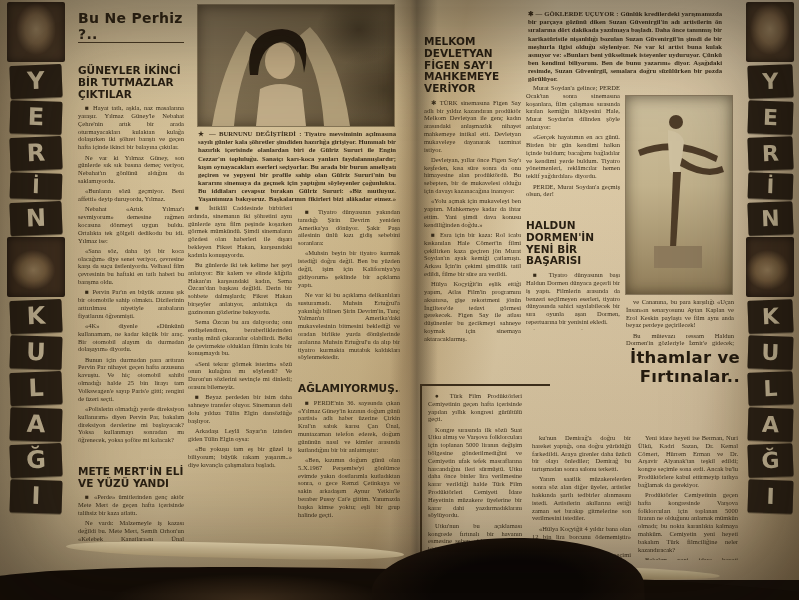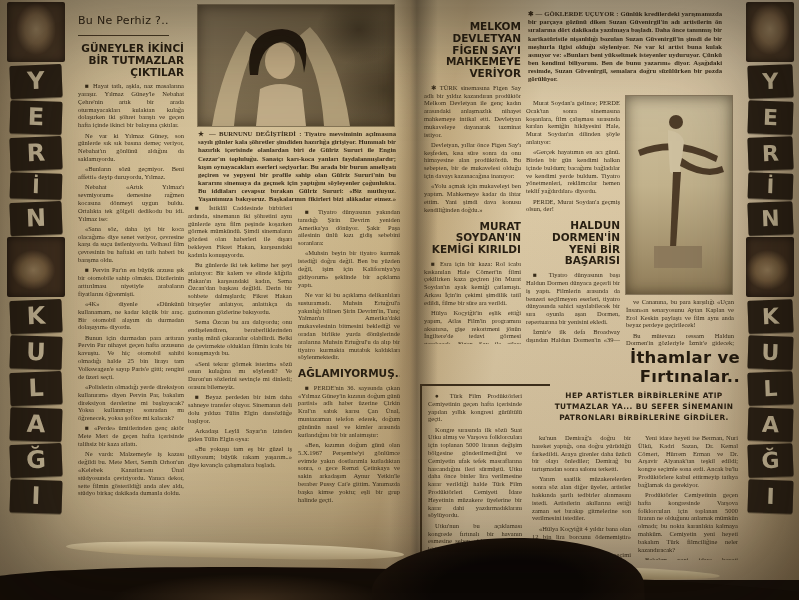--- a/index.html
+++ b/index.html
@@ -46,24 +46,24 @@
   .bphoto { width:58px; height:60px; margin:2px auto 3px; border-radius:2px;
     background: radial-gradient(20px 26px at 50% 45%, #a9906a 0%, #866c4b 55%, #4a3826 100%), #3a2c1d;
     box-shadow: inset 0 0 8px rgba(0,0,0,0.6); }
   .banner-right .bphoto { width:48px; }
   .bphoto.mid { background: radial-gradient(22px 20px at 45% 55%, #9f8660 0%, #7c6241 55%, #413020 100%), #342818; }
 
   
   .col { position:absolute; overflow:hidden; z-index:10; }
   .para { font-size:6.5px; line-height:1.2; text-align:justify; color:#382c1a;
     margin:0 0 2.5px; text-indent:7px; }
-  .kicker { font-family:"DejaVu Sans",sans-serif; font-weight:normal; font-size:11px; color:#2f2516;
-    border-bottom:1px solid #4a3b25; display:inline-block; padding-bottom:8px; letter-spacing:.3px; }
+  .kicker { font-family:"DejaVu Sans",sans-serif; font-weight:bold; font-size:14px; color:#2f2516;
+    border-bottom:1px solid #4a3b25; display:inline-block; padding-bottom:0; letter-spacing:.3px; }
   .headline { font-family:"DejaVu Sans",sans-serif; font-weight:bold; font-size:10.5px; line-height:1.12;
-    color:#281f12; margin:7px 0 4px;text-align:right; }
+    color:#281f12; margin:22px 0 4px; }
   .caption { position:absolute; overflow:hidden; z-index:10; font-weight:bold; font-size:6.7px;
     line-height:1.22; text-align:justify; color:#3a2d1b; }
 
   
   .photo { position:absolute; z-index:12; box-shadow:0 0 0 1px rgba(60,45,25,0.5), inset 0 0 14px rgba(30,20,8,0.55); }
   .photo1 { left:198px; top:5px; width:196px; height:121px;
     background: radial-gradient(60px 50px at 82% 20%, rgba(40,32,18,0.55), rgba(0,0,0,0) 70%),
                 radial-gradient(70px 60px at 95% 70%, rgba(52,42,24,0.5), rgba(0,0,0,0) 70%),
                 linear-gradient(130deg,#8a7a5e 0%, #7b6b4e 45%, #5e4f37 100%); }
   .photo2 { left:626px; top:96px; width:106px; height:198px;
@@ -100,20 +100,21 @@
         <p class="para">«Bunların sözü geçmiyor. Beni affetti» deyip duruyordu, Yılmaz.</p>
         <p class="para">Nebahat «Artık Yılmaz'ı sevmiyorum» demesine rağmen kocasına dönmeyi uygun buldu. Ortalıkta tek gölgeli dedikodu bu idi. Yılmaz ise:</p>
         <p class="para">«Sana söz, daha iyi bir koca olacağım» diye senet veriyor, çevresine karşı da suçu üstleniyordu. Velhasıl film çevresinin bu haftaki en tatlı haberi bu barışma oldu.</p>
       </div>
     <div>
         <p class="para">■ Pervin Par'ın en büyük arzusu şık bir otomobile sahip olmaktı. Dizilerinin arttırılması niyetiyle arabaların fiyatlarını öğrenmişti.</p>
         <p class="para">«4K» diyenle «Dünkünü kullanamam, ne kadar küçük bir araç. Bir otomobil alayım da durmadan dolaşayım» diyordu.</p>
         <p class="para">Bunun için durmadan para arttıran Pervin Par nihayet geçen hafta arzusuna kavuştu. Ve hiç otomobil sahibi olmadığı halde 25 bin lirayı tam Volkswagen'e sayıp Paris'e gitti; rengini de üzeri seçti.</p>
         <p class="para">«Polislerin olmadığı yerde direksiyon kullanırım» diyen Pervin Par, bakalım direksiyon derslerine mi başlayacak? Yoksa kullanmayı sonradan mı öğrenecek, yoksa şoföre mi kalacak?</p>
       </div>
+    <div class="headline">METE MERT'İN ELİ VE YÜZÜ YANDI</div>
     <div>
         <p class="para">■ «Perde» ümitlerinden genç aktör Mete Mert de geçen hafta içerisinde talihsiz bir kaza atlattı.</p>
         <p class="para">Ne vardı: Malzemeyle iş kazası değildi bu. Mete Mert, Semih Orhon'un «Kelebek Kanatları»nı Ünal stüdyosunda çeviriyordu. Yanıcı dekor, sette filmin gösterildiği anda alev aldı, stüdyo birkaç dakikada dumanla doldu.</p>
       </div>
   </div>
 
   <div class="photo photo1">
     <svg width="196" height="121" viewBox="0 0 196 121">
       <path d="M14 121 Q24 62 48 26 l12 9 Q40 72 36 121 Z" fill="#c6b189" opacity="0.85"></path>
       <path d="M152 121 Q142 52 112 22 l-13 11 Q122 62 126 121 Z" fill="#c0ab84" opacity="0.85"></path>
@@ -152,30 +153,29 @@
       </div>
   </div>
 
   <div class="col" style="left:424px; top:14px; width:97px; height:330px;">
     <div class="headline">MELKOM DEVLETYAN FİGEN SAY'I MAHKEMEYE VERİYOR</div>
     <div>
         <p class="para">✱ TÜRK sinemasına Figen Say adlı bir yıldız kazandıran prodüktör Melkom Devletyan ile genç kadın arasındaki anlaşmazlık nihayet mahkemeye intikal etti. Devletyan mukaveleye dayanarak tazminat istiyor.</p>
         <p class="para">Devletyan, yıllar önce Figen Say'ı keşfeden, kısa süre sonra da onu himayesine alan prodüktördü. Bu sebepten, bir de mukavelesi olduğu için davayı kazanacağına inanıyor:</p>
         <p class="para">«Yolu açmak için mukaveleyi ben yaptım. Mahkemeye kadar da ihtar ettim. Yani şimdi dava konusu kendiliğinden doğdu.»</p>
       </div>
-    <div class="headline">MURAT SOYDAN'IN KEMİGİ KIRILDI</div>
     <div>
         <p class="para">■ Esra için bir kaza: Rol icabı kıskanılan Hale Cömert'in filmi çekilirken kaza geçiren jön Murat Soydan'ın ayak kemiği çatlamıştı. Arkası İçin'in çekimi şimdilik tatil edildi, filme bir süre ara verildi.</p>
         <p class="para">Hülya Koçyiğit'in eşlik ettiği yapım, Atlas Film'in programını aksatırsa, gişe rekortmeni jönün İngiltere'de tedavi görmesi gerekecek. Figen Say ile atlası düşünenler bu gecikmeyi sahneye koymak için sinemaya aktaracaklarmış.</p>
       </div>
   </div>
 
   <div class="caption" style="left:528px; top:10px; width:194px; height:84px;">✱ — GÖKLERDE UÇUYOR : Günlük kredilerdeki yarışmamızda bir parçaya gözünü diken Suzan Güvenirgil'in adı artistlerin ön sıralarına dört dakikada yazılmaya başladı. Daha önce tanınmış bir karikatüristle nişanlılığı bozulan Suzan Güvenirgil'in şimdi de bir meşhurla ilgisi olduğu söyleniyor. Ne var ki artist buna kulak asmıyor ve: «Bunları beni yükseltmek isteyenler uyduruyor. Çünkü ben kendimi biliyorum. Ben de bunu yazarım» diyor. Aşağıdaki resimde, Suzan Güvenirgil, semalara doğru süzülürken bir pozda görülüyor.</div>
 
-  <div class="col" style="left:526px; top:99px; width:94px; height:246px;">
+  <div class="col" style="left:526px; top:84px; width:94px; height:246px;">
     <div>
         <p class="para">Murat Soydan'a gelince; PERDE Ocak'tan sonra sinemasına koşanlara, film çalışması sırasında kırılan kemiğin hikâyesini Hale, Murat Soydan'ın dilinden şöyle anlatıyor:</p>
         <p class="para">«Gerçek hayatımın en acı günü. Birden bir gün kendimi halkın içinde buldum; bacağımı bağladılar ve kendimi yerde buldum. Tiyatro yönetmenleri, reklâmcılar hemen teklif yağdırdılar» diyordu.</p>
         <p class="para">PERDE, Murat Soydan'a geçmiş olsun, der!</p>
       </div>
     <div class="headline">HALDUN DORMEN'İN YENİ BİR BAŞARISI</div>
     <div>
         <p class="para">■ Tiyatro dünyasının başı Haldun Dormen dünyaca geçerli bir iş yaptı. Filmlerin arasında da benzeri seçilmeyen eserleri, tiyatro dünyasında sahici sayılabilecek bir sıra oyunla aşan Dormen, repertuarına bir yenisini ekledi.</p>
         <p class="para">İzmir'e ilk defa Broadway dışından Haldun Dormen'in «39—Dün»ü götürmesi teklif edildi. Bu teklif Dormen tarafından kabul edildi.</p>
       </div>
@@ -195,21 +195,20 @@
     <div>
         <p class="para">ve Cananına, bu para karşılığı «Uçan İnsan»ın senaryosunu Aytan Kaplan ve Erol Keskin paylaştı ve film aynı anda beyaz perdeye geçirilecek!</p>
         <p class="para">Bu mütevazı ressam Haldun Dormen'in gözleriyle İzmir'e gidecek; başarıları ailesini sevindiriyor.</p>
       </div>
   </div>
 
   <div class="box">
     <div class="box-title">İthamlar ve Fırtınalar..</div>
     <div class="box-rule"></div>
     <div class="box-vline"></div>
-    <div class="box-lede">HEP ARTİSTLER BİRBİRLERİNE ATIP TUTMAZLAR YA... BU SEFER SİNEMANIN PATRONLARI BİRBİRLERİNE GİRDİLER.</div>
     <div class="box-colA">
         <p class="para">● Türk Film Prodüktörleri Cemiyetinin geçen hafta içerisinde yapılan yıllık kongresi gürültülü geçti.</p>
         <p class="para">Kongre sırasında ilk sözü Suat Utku almış ve Varşova folklorcuları için toplanan 5000 liranın değişim bölgesine gönderilmediğini ve Cemiyetin ufak tefek masraflarına harcandığını ileri sürmüştü. Utku daha önce binler lira verilmesine karar verildiği halde Türk Film Prodüktörleri Cemiyeti İdare Heyetinin müzakere üyelerine bir karar dahi yazdırmadıklarını söylüyordu.</p>
         <p class="para">Utku'nun bu açıklaması kongrede fırtınalı bir havanın esmesine sebep oldu. Bazı üyeler birbirlerine: «Doğru mu, doğru mu?» diye sorup durmuşlardı. Bu yüzden Suat Utku ile Turgut Demirağ arasında sert bir tartışma oldu. Demirağ'ın: «Beni de tanırsınız» demesi üzerine Suat Ut-</p>
       </div>
     <div class="box-colB">
         <p class="para">ku'nun Demirağ'a doğru bir hareket yaptığı, ona doğru yürüdüğü farkedildi. Araya girenler daha üzücü bir olayı önlediler; Demirağ bu tartışmadan sonra salonu terketti.</p>
         <p class="para">Yarım saatlik müzakerelerden sonra söz alan diğer üyeler, artistler hakkında şartlı tedbirler alınmasını istedi. Artistlerin akıllarına estiği zaman set bırakıp gitmelerine son verilmesini istediler.</p>
         <p class="para">«Hülya Koçyiğit 4 yıldır bana olan 12 bin lira borcunu ödememiştir» dedi.</p>
         <p class="para">Dilekleri idare heyetinin seçimi takip etti. Gürültülü bir seçimden sonra yeni idare heyeti seçildi. Eski-</p>

